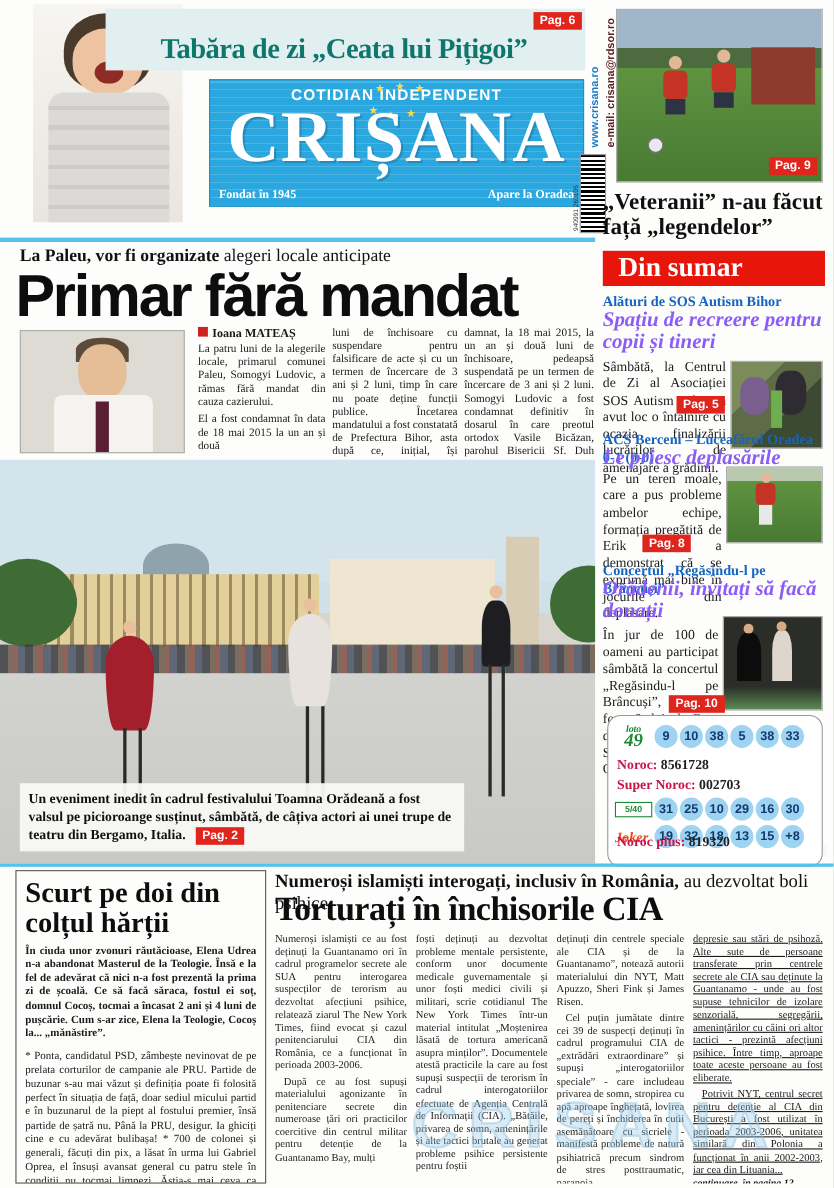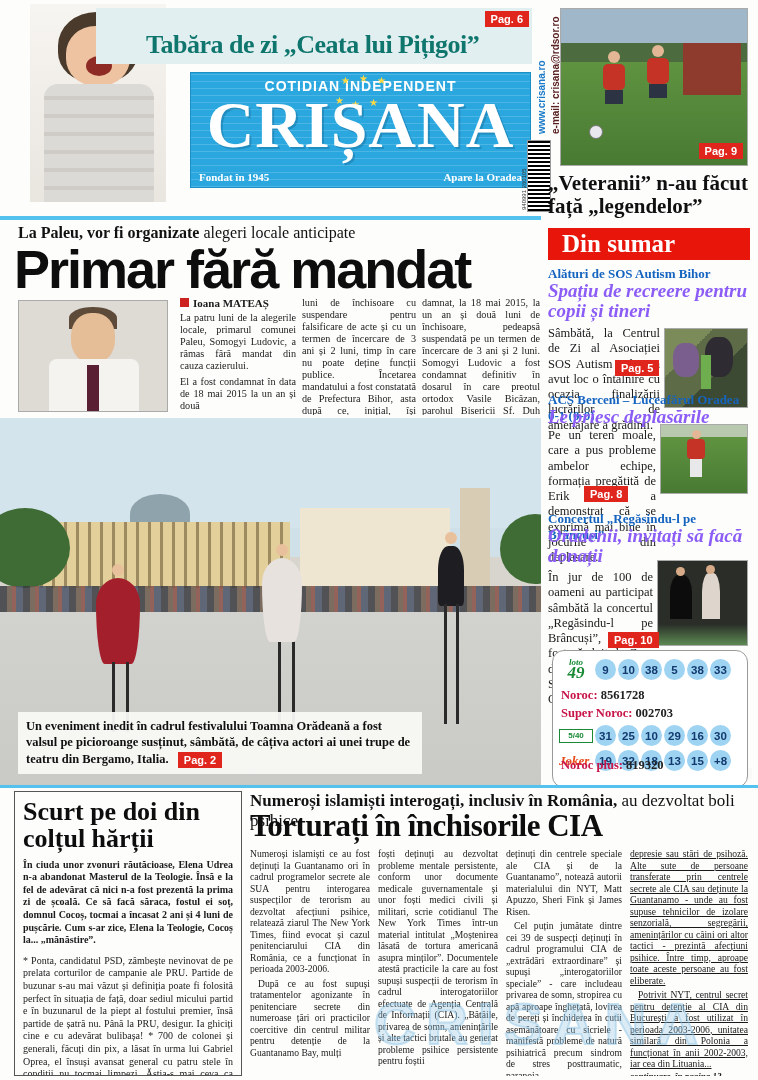--- a/index.html
+++ b/index.html
@@ -336,21 +336,21 @@
     </p>
   </div>
 
   <div class="cia-kicker">
     <b>Numeroși islamiști interogați, inclusiv în România,</b><span> au dezvoltat boli psihice</span>
   </div>
   <div class="cia-headline">Torturați în închisorile CIA</div>
 
   <div class="cia-col" style="left:250px; width:120px;">
     <p class="lead-b">Numeroși islamiști ce au fost deținuți la Guantanamo ori în cadrul programelor secrete ale SUA pentru interogarea suspecților de terorism au dezvoltat afecțiuni psihice, relatează ziarul The New York Times, fiind evocat și cazul penitenciarului CIA din România, ce a funcționat în perioada 2003-2006.</p>
-    <p>După ce au fost supuși tratamentelor agonizante în penitenciare secrete din numeroase țări ori practicilor coercitive din centrul militar pentru detenție de la Guantanamo Bay, mulți</p>
+    <p>După ce au fost supuși materialului agonizante în penitenciare secrete din numeroase țări ori practicilor coercitive din centrul militar pentru detenție de la Guantanamo Bay, mulți</p>
   </div>
   <div class="cia-col" style="left:378px; width:120px;">foști deținuți au dezvoltat probleme mentale persistente, conform unor documente medicale guvernamentale și unor foști medici civili și militari, scrie cotidianul The New York Times într-un material intitulat „Moștenirea lăsată de tortura americană asupra minților”. Documentele atestă practicile la care au fost supuși suspecții de terorism în cadrul interogatoriilor efectuate de Agenția Centrală de Informații (CIA). „Bătăile, privarea de somn, amenințările și alte tactici brutale au generat probleme psihice persistente pentru foștii</div>
   <div class="cia-col" style="left:506px; width:116px;">
     <p>deținuți din centrele speciale ale CIA și de la Guantanamo”, notează autorii materialului din NYT, Matt Apuzzo, Sheri Fink și James Risen.</p>
     <p>Cel puțin jumătate dintre cei 39 de suspecți deținuți în cadrul programului CIA de „extrădări extraordinare” și supuși „interogatoriilor speciale” - care includeau privarea de somn, stropirea cu apă aproape înghețată, lovirea de pereți și închiderea în cutii asemănătoare cu sicriele - manifestă probleme de natură psihiatrică precum sindrom de stres posttraumatic, paranoia,</p>
   </div>
   <div class="cia-col" style="left:630px; width:118px;text-decoration:underline;">
     <p>depresie sau stări de psihoză. Alte sute de persoane transferate prin centrele secrete ale CIA sau deținute la Guantanamo - unde au fost supuse tehnicilor de izolare senzorială, segregării, amenințărilor cu câini ori altor tactici - prezintă afecțiuni psihice. Între timp, aproape toate aceste persoane au fost eliberate.</p>
     <p>
       <span>Potrivit NYT, centrul secret pentru detenție al CIA din București a fost utilizat în perioada 2003-2006, unitatea similară din Polonia a funcționat în anii 2002-2003, iar cea din Lituania...</span><br>

